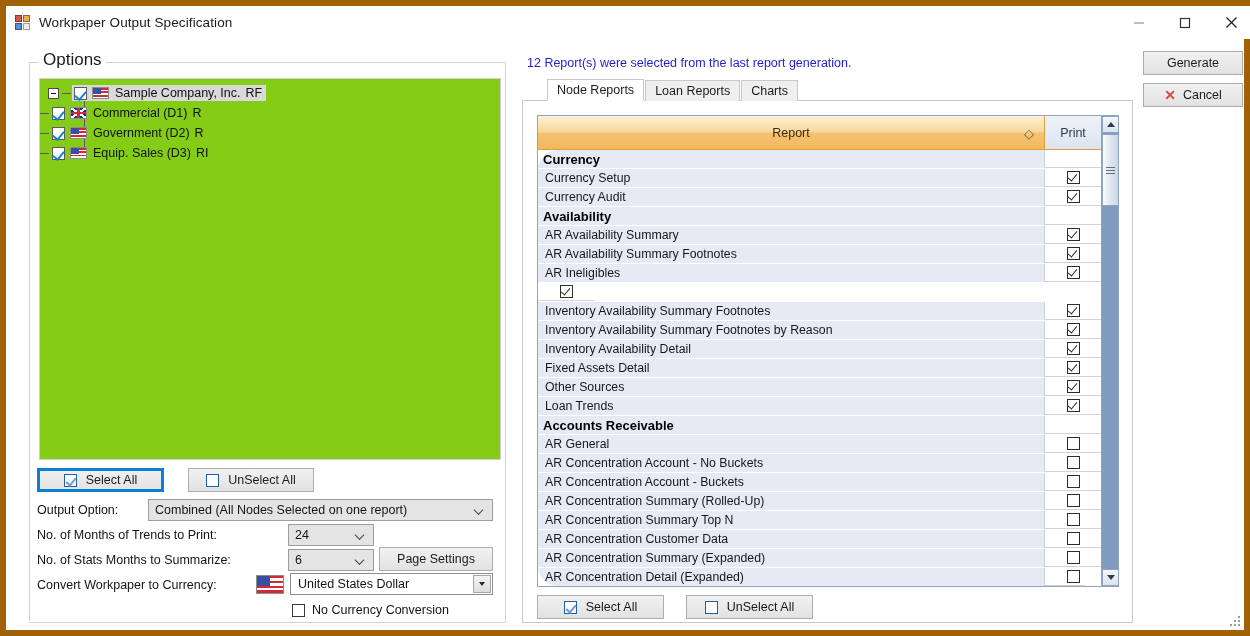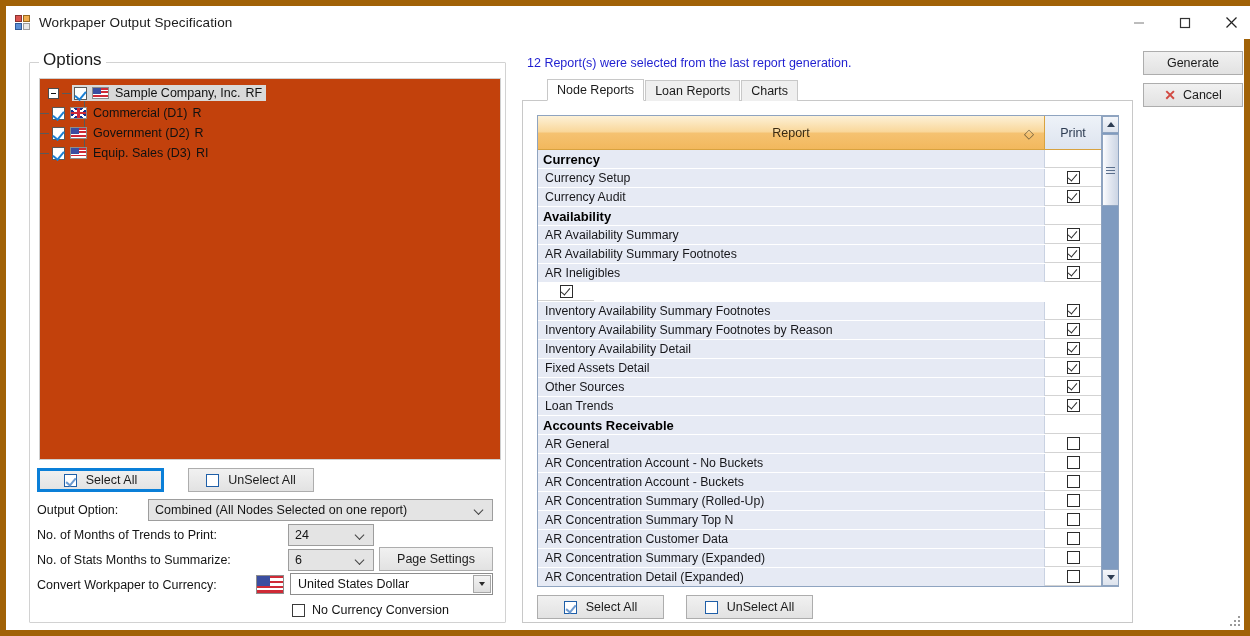--- a/index.html
+++ b/index.html
@@ -52,21 +52,21 @@
   }
   #options-legend {
     position: absolute; left: 33px; top: 44px;
     background: #ffffff; padding: 0 4px;
     font-size: 17px; color: #1b1b1b;
   }
 
   
   #tree {
     position: absolute; left: 33px; top: 72px; width: 462px; height: 382px;
-    background: #c2410c; border: 1px solid #cfcfcf;
+    background: #84cc16; border: 1px solid #cfcfcf;
     overflow: hidden;
   }
   .tree-row {
     position: relative; height: 20px; display: flex; align-items: center;
     font-size: 12.5px; white-space: nowrap;
   }
   .tree-row.root { padding-left: 8px; }
   .tree-row.child { }
   .tree-row .label-box { display: inline-flex; align-items: center; padding: 1px 4px 1px 2px; }
   .tree-row.root .label-box { background: #d9d9d9; }
@@ -256,21 +256,21 @@
   .hdr-sort {
     position: absolute; right: 10px; top: 50%; transform: translateY(-50%);
     font-size: 13px; color: #6a5a3a;
   }
   .hdr-print {
     width: 56px; flex: none;
     display: flex; align-items: center; justify-content: center;
     font-size: 12.5px; color: #2d3c52;
     background: linear-gradient(to bottom, #eef2f8, #dde4ef);
   }
-  #grid-body { position: absolute; left: 0; right: 0; top: 34px; bottom: 0; overflow: hidden; }
+  #grid-body { position: absolute; left: 0; right: 0; top: 34px; bottom: 0; overflow: hidden; border-radius: 20px; }
   .row {
     display: flex; height: 19px; border-bottom: 1px solid #ffffff;
   }
   .cell-report {
     flex: 1; min-width: 0; display: flex; align-items: center;
     background: #e6eaf4; font-size: 12.3px; color: #17171b;
     padding-left: 7px; border-right: 1px solid #c9d2e2;
     white-space: nowrap; overflow: hidden;
   }
   .row.group .cell-report {

